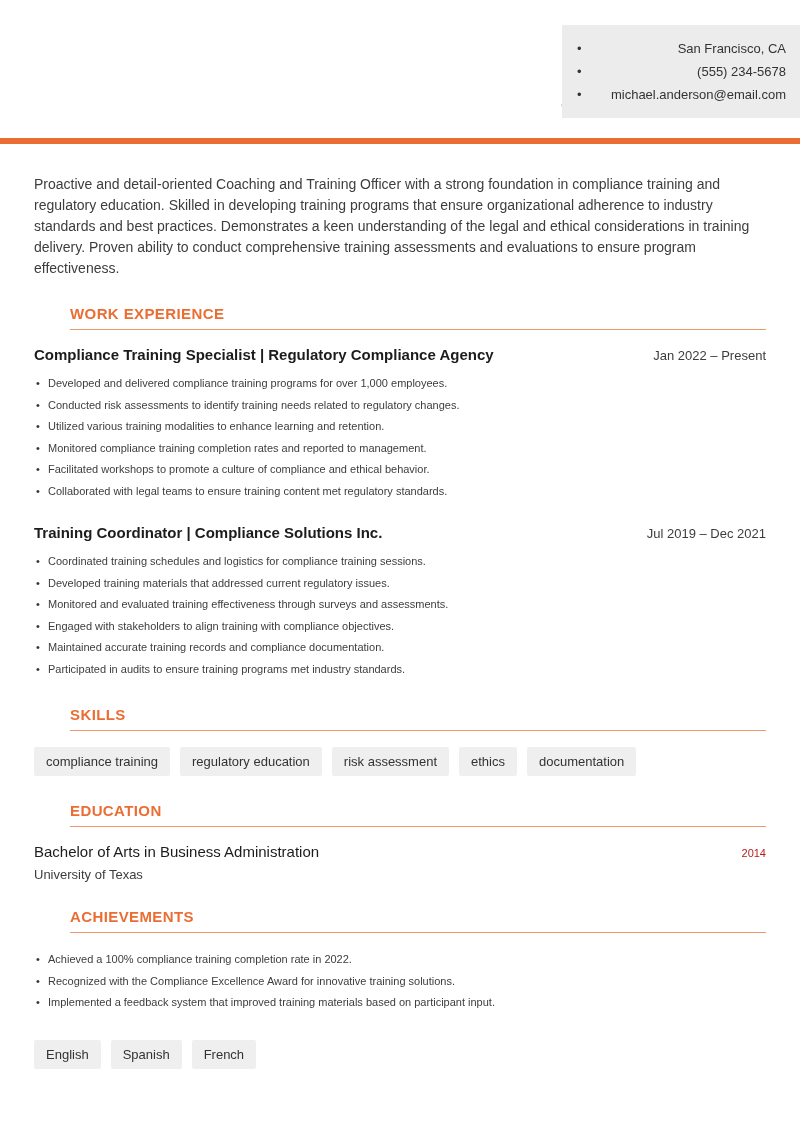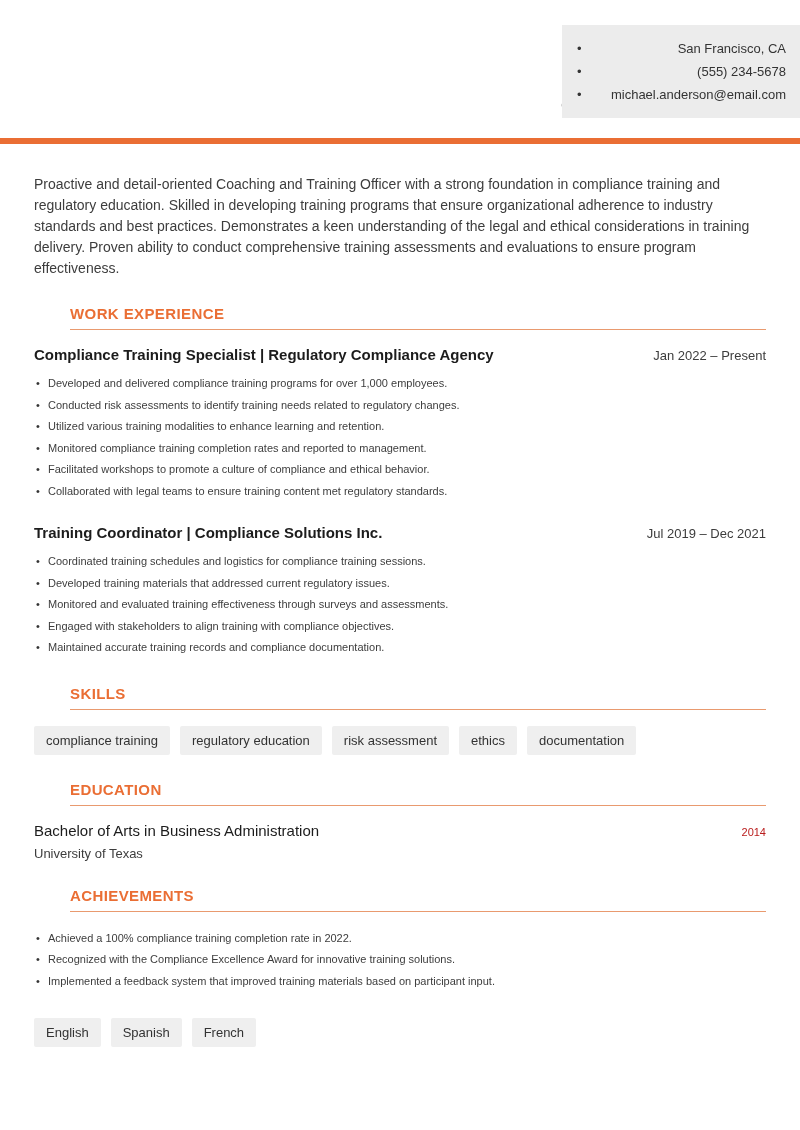--- a/index.html
+++ b/index.html
@@ -99,20 +99,21 @@
         <div class="job-header">
           <div class="job-name">Training Coordinator | Compliance Solutions Inc.</div>
           <div class="job-dates">Jul 2019 – Dec 2021</div>
         </div>
         <ul class="bullets">
           <li>Coordinated training schedules and logistics for compliance training sessions.</li>
           <li>Developed training materials that addressed current regulatory issues.</li>
           <li>Monitored and evaluated training effectiveness through surveys and assessments.</li>
           <li>Engaged with stakeholders to align training with compliance objectives.</li>
           <li>Maintained accurate training records and compliance documentation.</li>
+          <li>Participated in audits to ensure training programs met industry standards.</li>
         </ul>
       </div>
     </div>
 
     <div class="section">
       <div class="section-heading">SKILLS</div>
       <div class="tag-row">
         <span class="tag">compliance training</span>
         <span class="tag">regulatory education</span>
         <span class="tag">risk assessment</span>

